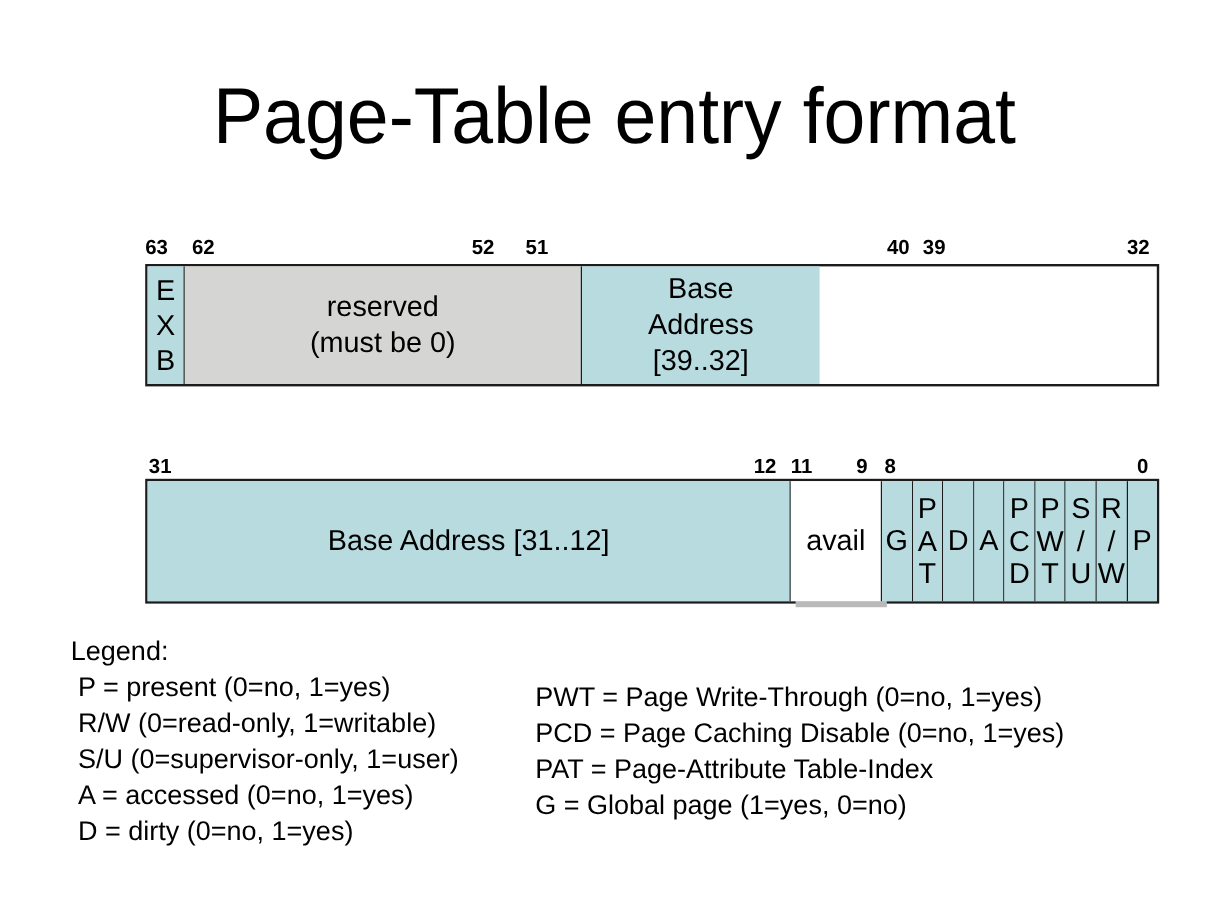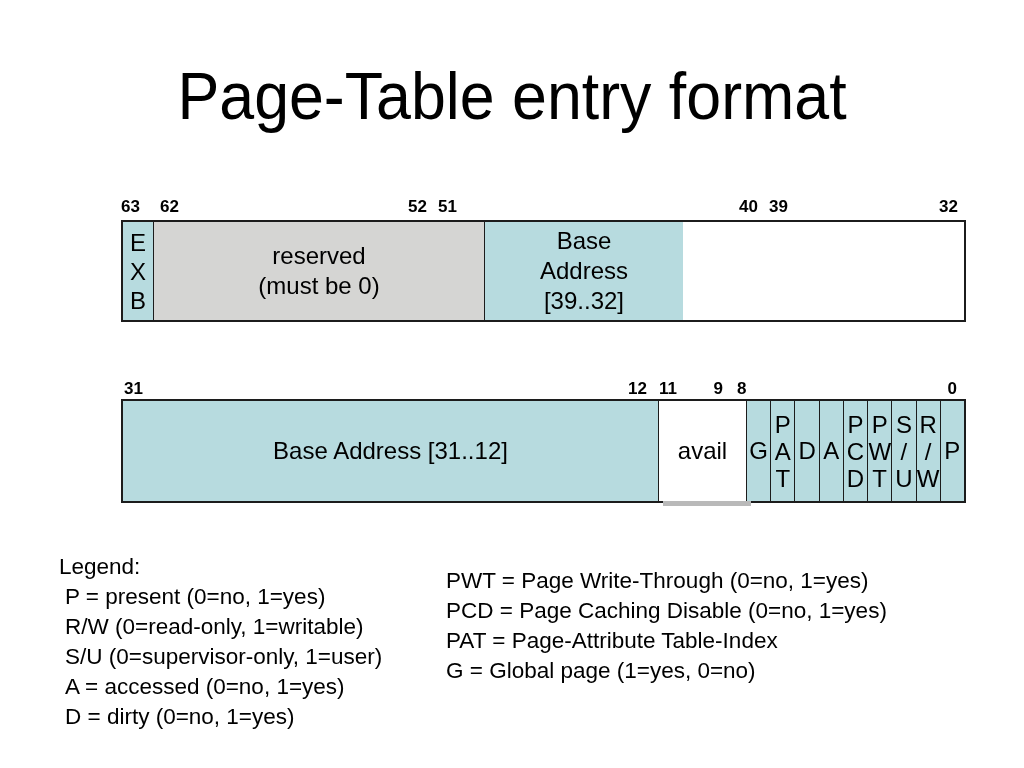--- a/index.html
+++ b/index.html
@@ -52,21 +52,21 @@
 </head>
 <body>
 
 <div class="canvas">
 
   <h1 class="title">Page-Table entry format</h1>
 
   <div>
     <span class="bit c" style="left:121px;top:197px;width:32px">63</span>
     <span class="bit" style="left:160px;top:197px">62</span>
-    <span class="bit r" style="left:427px;top:197px">52</span>
+    <span class="bit r" style="left:412px;top:197px">52</span>
     <span class="bit" style="left:438px;top:197px">51</span>
     <span class="bit r" style="left:758px;top:197px">40</span>
     <span class="bit" style="left:769px;top:197px">39</span>
     <span class="bit r" style="left:958px;top:197px">32</span>
   </div>
 
   <div class="bitrow" style="left:121px;top:220px;width:845px;height:102px">
     <div class="cell teal" style="width:31px">
       <div class="stack lh29">
         <div>E</div>
@@ -95,21 +95,21 @@
     <span class="bit" style="left:659px;top:379px">11</span>
     <span class="bit r" style="left:723px;top:379px">9</span>
     <span class="bit" style="left:737px;top:379px">8</span>
     <span class="bit r" style="left:957px;top:379px">0</span>
   </div>
 
   <div class="bitrow" style="left:121px;top:399px;width:845px;height:104px">
     <div class="cell teal" style="width:536px">
       <span>Base Address [31..12]</span>
     </div>
-    <div class="cell white cell-avail" style="width:88px">
+    <div class="cell white cell-avail" style="width:76px">
       <span>avail</span>
     </div>
     <div class="cell teal small-cell">
       <span>G</span>
     </div>
     <div class="cell teal small-cell">
       <div class="stack lh27">
         <div>P</div>
         <div>A</div>
         <div>T</div>
@@ -147,21 +147,21 @@
         <div>R</div>
         <div>/</div>
         <div>W</div>
       </div>
     </div>
     <div class="cell teal small-cell">
       <span>P</span>
     </div>
   </div>
 
-  <div class="legend-col" style="left:59px;top:552px">
+  <div class="legend-col" style="left:59px;top:528px">
     <div class="legend-heading">Legend:</div>
     <div class="legend-item">P = present (0=no, 1=yes)</div>
     <div class="legend-item">R/W (0=read-only, 1=writable)</div>
     <div class="legend-item">S/U (0=supervisor-only, 1=user)</div>
     <div class="legend-item">A = accessed (0=no, 1=yes)</div>
     <div class="legend-item">D = dirty (0=no, 1=yes)</div>
   </div>
   <div class="legend-col" style="left:446px;top:566px">
     <div class="legend-item no-indent">PWT = Page Write-Through (0=no, 1=yes)</div>
     <div class="legend-item no-indent">PCD = Page Caching Disable (0=no, 1=yes)</div>

